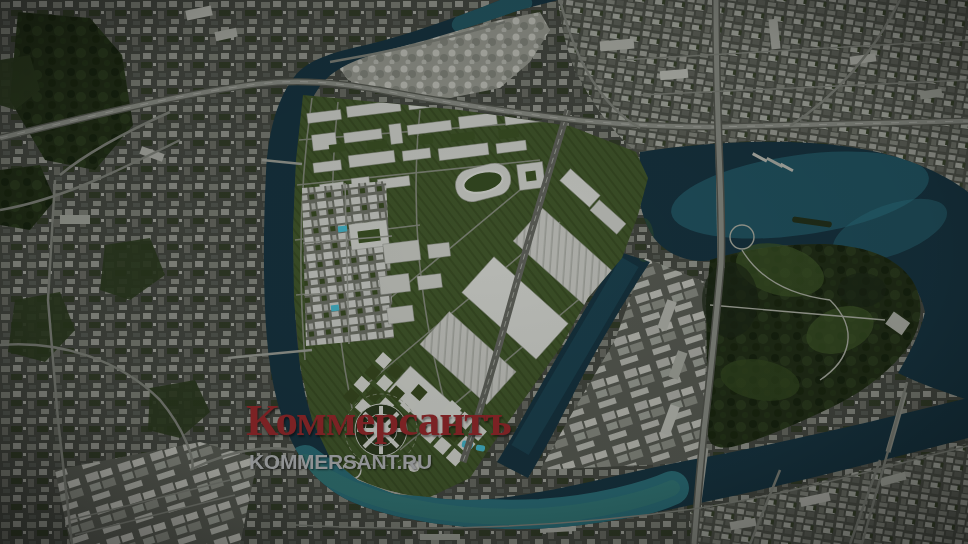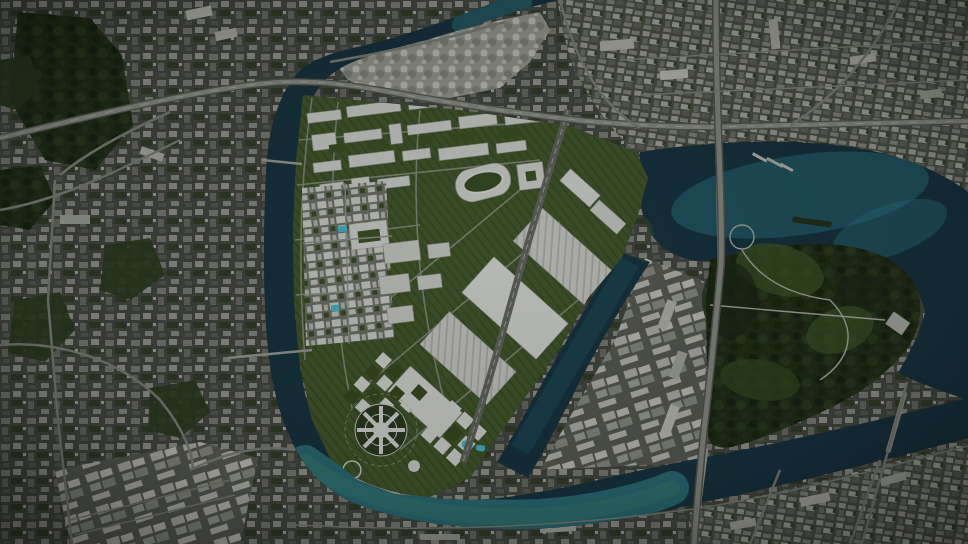--- a/index.html
+++ b/index.html
@@ -331,13 +331,15 @@
       <path d="M295,525 C420,532 560,528 700,508 C800,492 880,468 968,446"></path>
     </g>
     <path d="M228,358 L312,350" stroke="#9a9c94" stroke-width="2.5"></path>
     <path d="M262,160 L302,164" stroke="#9a9c94" stroke-width="2.5"></path>
   </g>
 
   <rect x="0" y="0" width="968" height="544" fill="#0a0d0b" opacity="0.14"></rect>
   <rect x="0" y="0" width="968" height="544" fill="url(#vig)"></rect>
 </svg>
 
+<div class="wm-logo">Коммерсантъ</div>
+<div class="wm-site">KOMMERSANT.RU</div>
 </div>
 
 </body></html>

